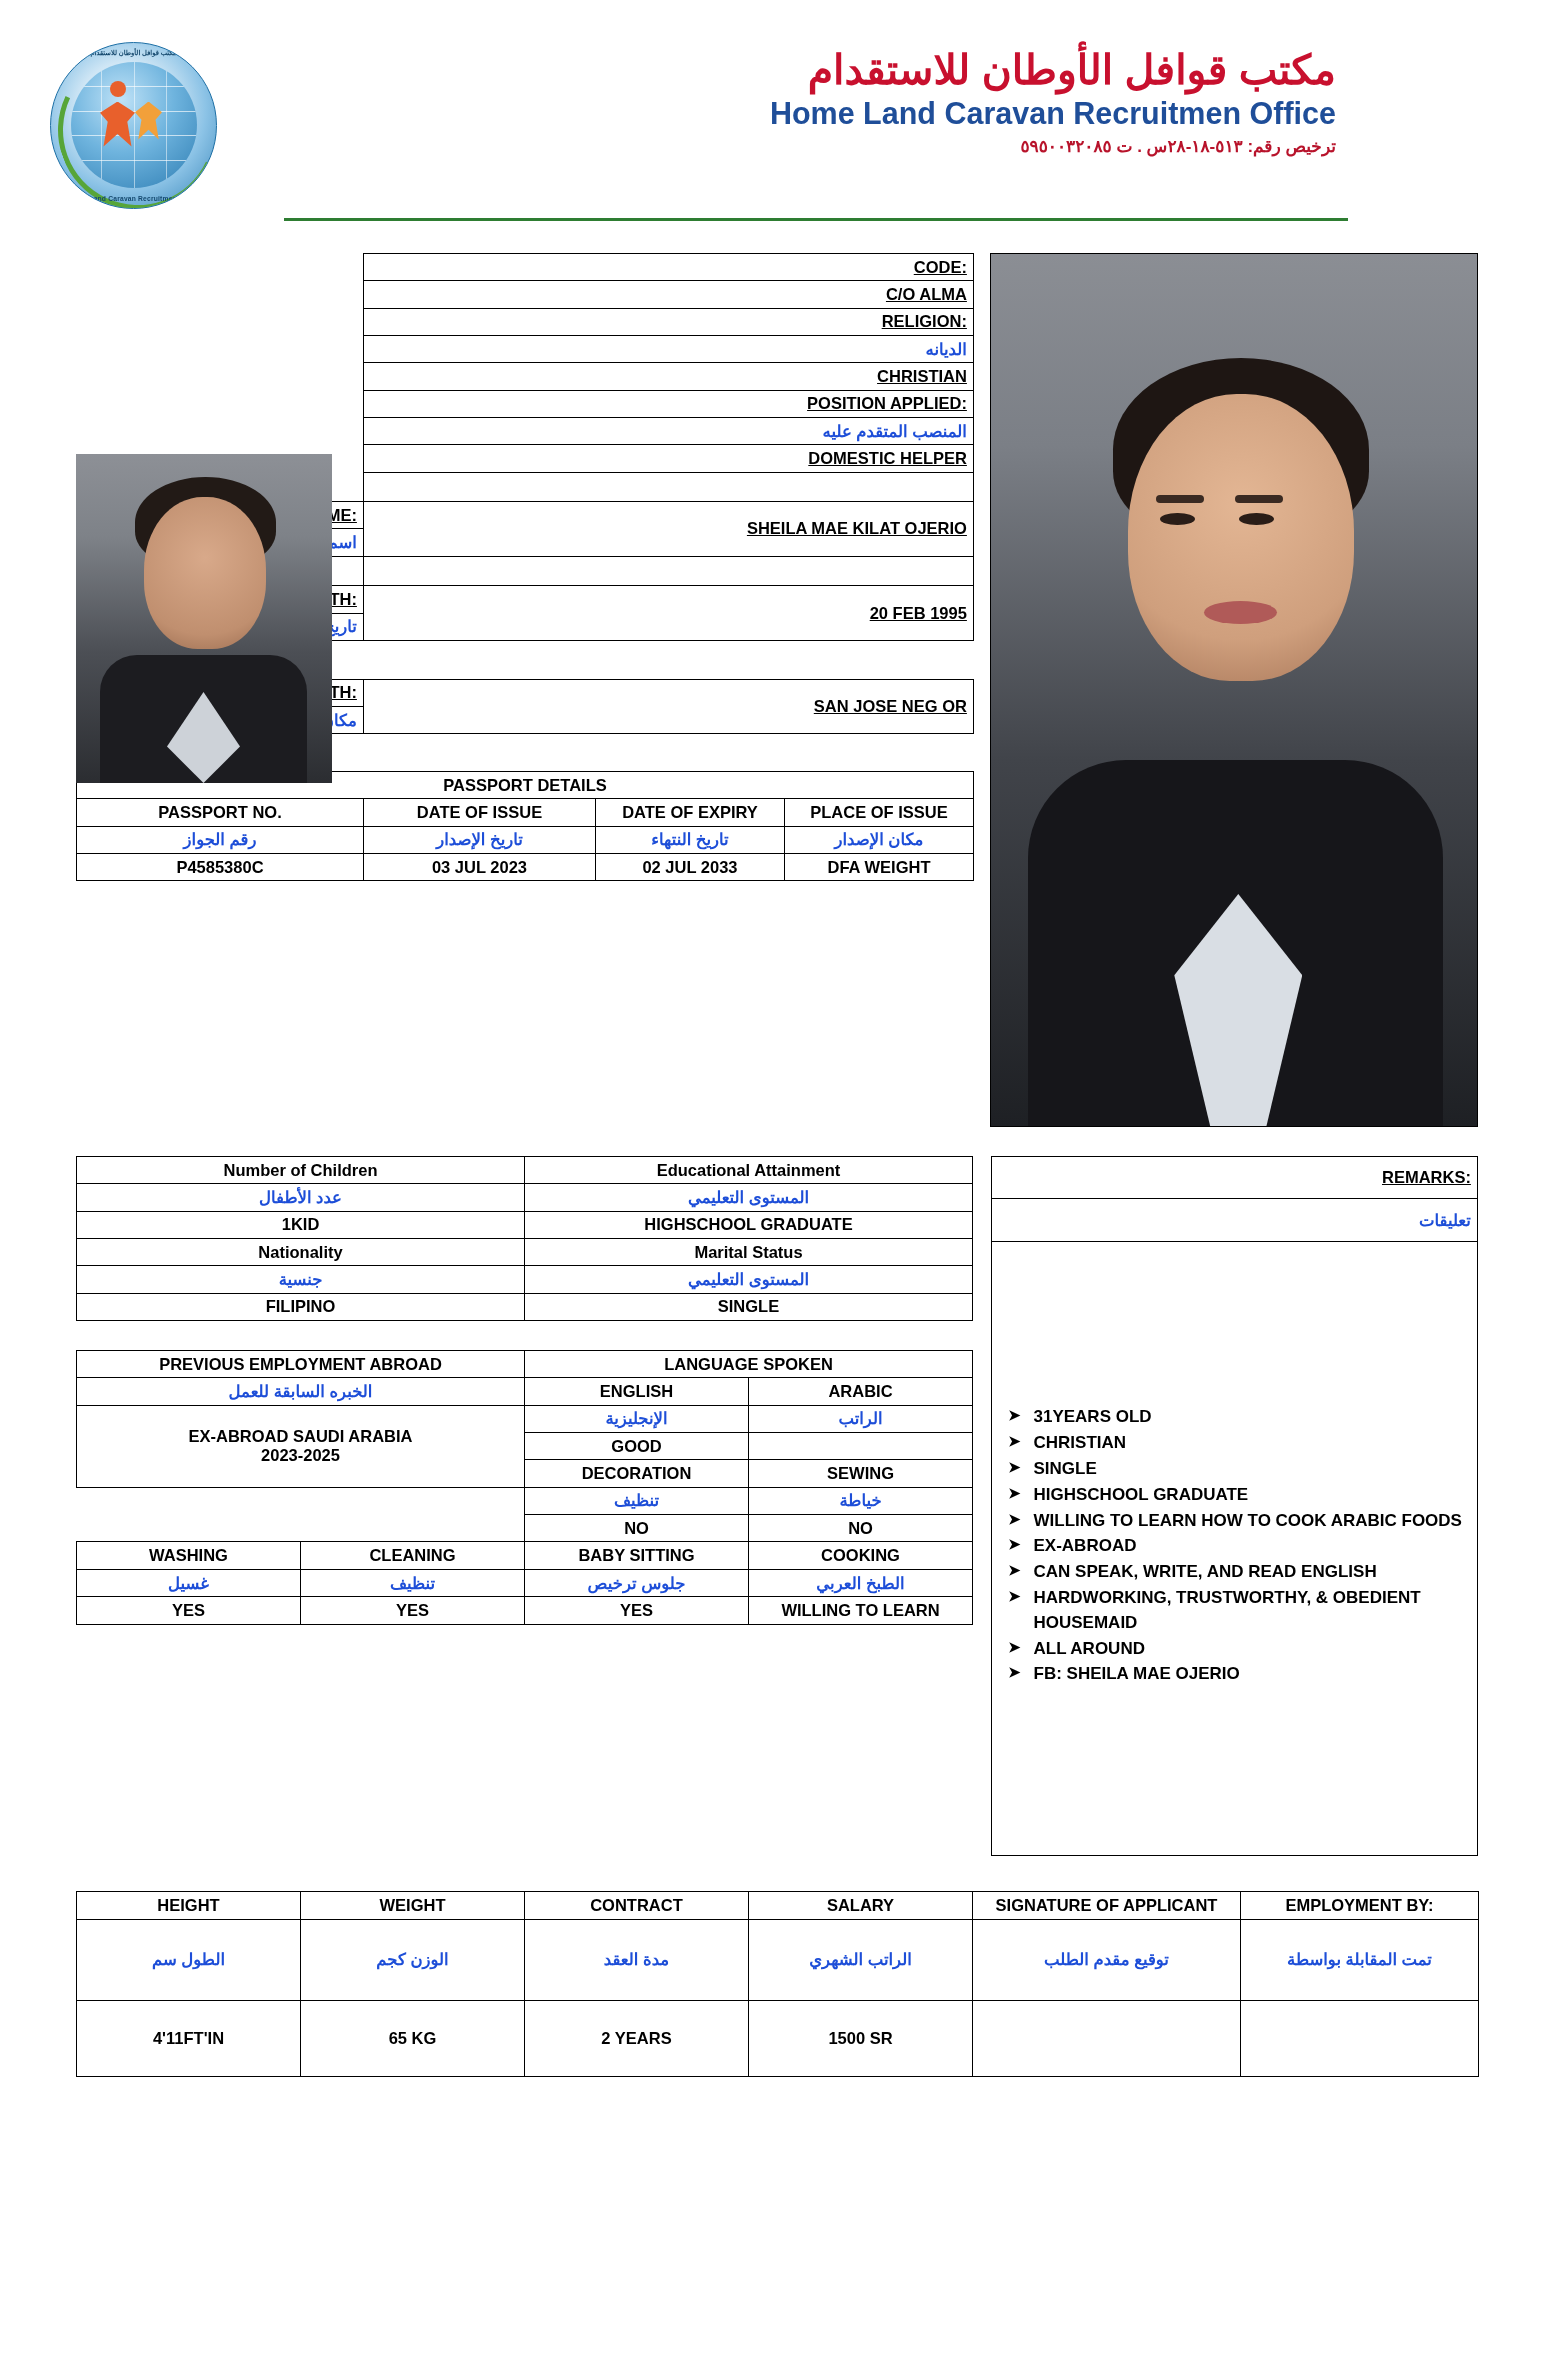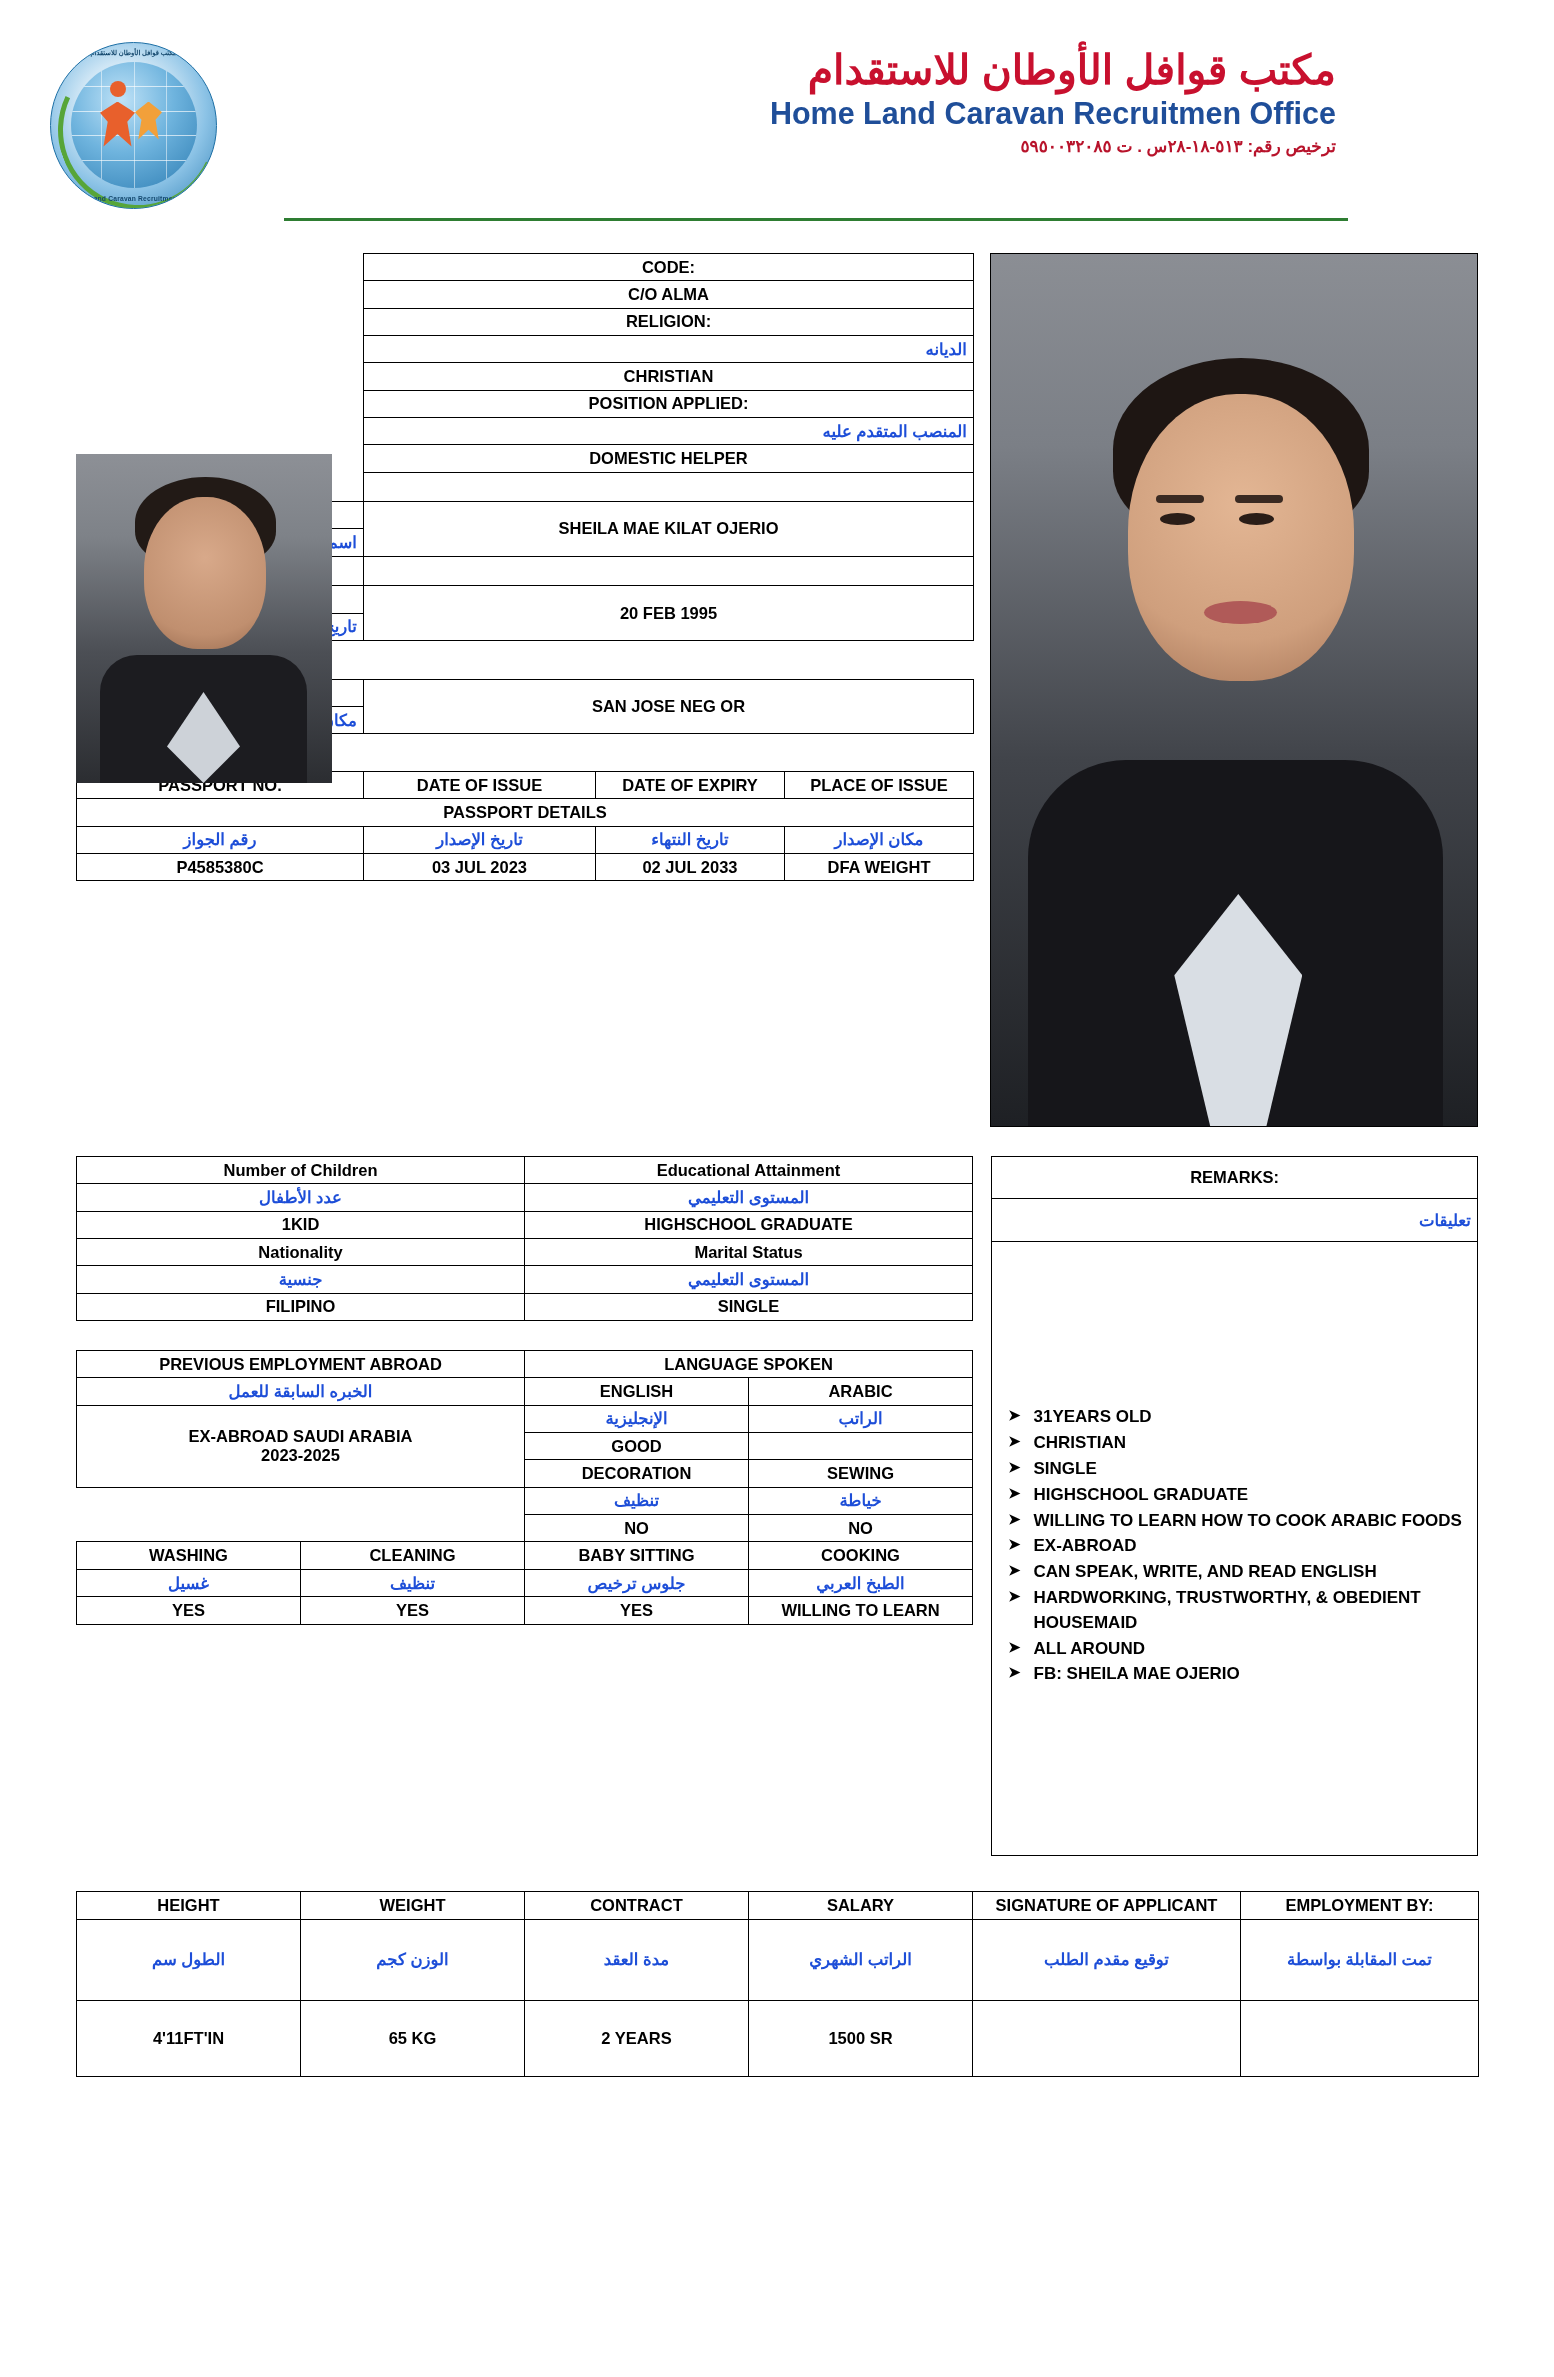--- a/index.html
+++ b/index.html
@@ -168,21 +168,21 @@
     font-weight: bold;
     line-height: 1.15;
   }
   td.ar {
     color: #1d4ed8;
     direction: rtl;
     text-align: right;
     font-weight: bold;
   }
   td.center { text-align: center; }
-  td.left { text-align: center; }
+  td.left { text-align: right; text-decoration: underline; }
   td.val-big { font-size: 19px; }
   .nb { border: none !important; }
 
   
   .block1 {
     display: flex;
     width: 1402px;
   }
   .block1-left { width: 896px; position: relative; }
   .photo-small {
@@ -417,27 +417,27 @@
 
         <table class="grid" style="width:896px; margin-top:0px">
           <colgroup>
             <col style="width:287px">
             <col style="width:232px">
             <col style="width:189px">
             <col style="width:189px">
           </colgroup>
           <tbody>
               <tr>
+            <td colspan="4" class="center">PASSPORT DETAILS</td>
+          </tr>
+          <tr>
             <td class="center">PASSPORT NO.</td>
             <td class="center">DATE OF ISSUE</td>
             <td class="center">DATE OF EXPIRY</td>
             <td class="center">PLACE OF ISSUE</td>
-          </tr>
-          <tr>
-            <td colspan="4" class="center">PASSPORT DETAILS</td>
           </tr>
           <tr>
             <td class="ar center">رقم الجواز</td>
             <td class="ar center">تاريخ الإصدار</td>
             <td class="ar center">تاريخ النتهاء</td>
             <td class="ar center">مكان الإصدار</td>
           </tr>
           <tr>
             <td class="center">P4585380C</td>
             <td class="center">03 JUL 2023</td>

